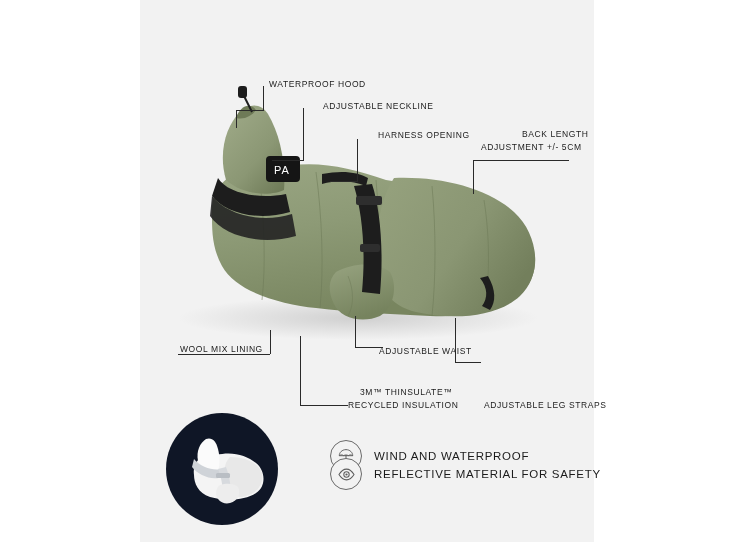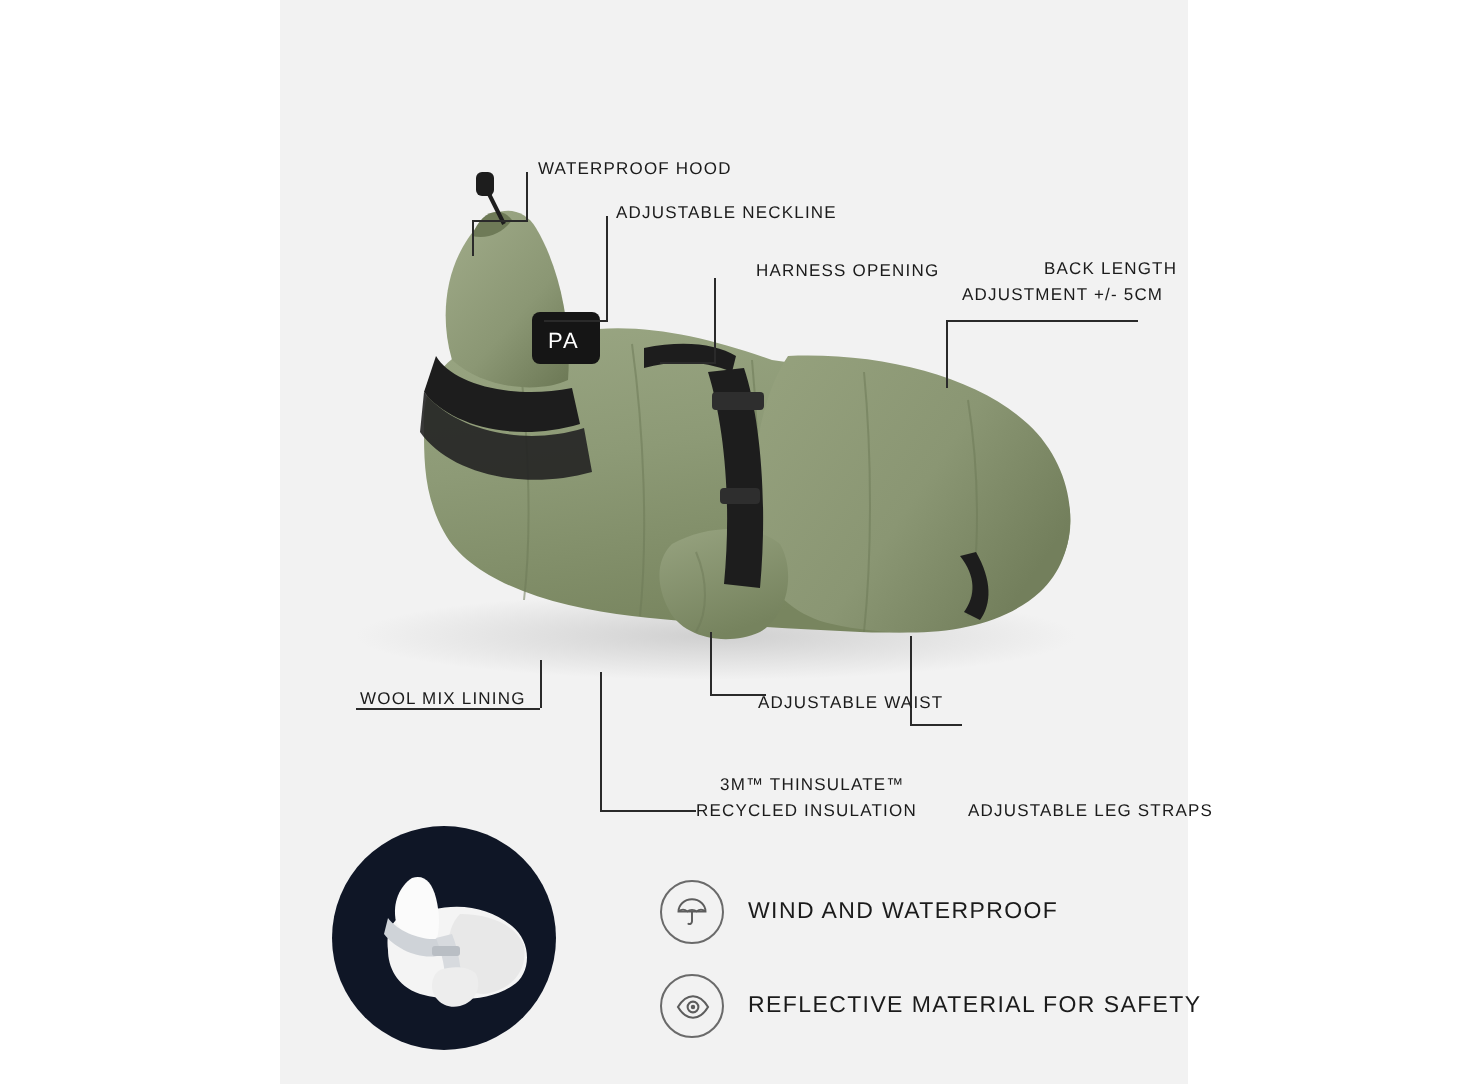--- a/index.html
+++ b/index.html
@@ -222,21 +222,21 @@
   <div class="line v" style="left:355px; top:316px; height:31px;"></div>
 
   <div class="line h" style="left:455px; top:362px; width:26px;"></div>
   <div class="line v" style="left:455px; top:318px; height:44px;"></div>
 
   <div class="line h" style="left:300px; top:405px; width:48px;"></div>
   <div class="line v" style="left:300px; top:336px; height:69px;"></div>
 
   <div class="label" style="left:269px; top:79px;text-align:right;">WATERPROOF HOOD</div>
 
-  <div class="label" style="left:308px; top:101px;text-align:center;">ADJUSTABLE NECKLINE</div>
+  <div class="label" style="left:323px; top:101px;text-align:center;">ADJUSTABLE NECKLINE</div>
 
   <div class="label" style="left:362px; top:130px;padding-left:16px;">HARNESS OPENING</div>
 
   <div class="label" style="left:496px; top:129px;padding-left:26px;">BACK LENGTH</div>
   <div class="label" style="left:481px; top:142px;">ADJUSTMENT +/- 5CM</div>
 
   <div class="label" style="left:180px; top:344px;">WOOL MIX LINING</div>
 
   <div class="label" style="left:379px; top:346px;">ADJUSTABLE WAIST</div>
 
@@ -267,21 +267,21 @@
     <div class="feature-icon">
       <svg width="18" height="18" viewBox="0 0 24 24">
         <path d="M12 3.5 C6.8 3.5 3 7.4 3 11.6 H21 C21 7.4 17.2 3.5 12 3.5 Z" fill="none" stroke="#5d5d5d" stroke-width="1.3"></path>
         <path d="M3 11.6 C5 10, 7 10, 9 11.6 C10.2 10.2, 13.8 10.2, 15 11.6 C17 10, 19 10, 21 11.6" fill="none" stroke="#5d5d5d" stroke-width="1.1"></path>
         <path d="M12 11.6 V18.2 C12 19.6, 10.8 20.4, 9.6 19.9" fill="none" stroke="#5d5d5d" stroke-width="1.3" stroke-linecap="round"></path>
       </svg>
     </div>
     <div class="feature-text">WIND AND WATERPROOF</div>
   </div>
 
-  <div class="feature-row" style="left:330px; top:487px;">
+  <div class="feature-row" style="left:330px; top:458px;">
     <div class="feature-icon">
       <svg width="19" height="19" viewBox="0 0 24 24">
         <path d="M2.5 12 C5.5 7, 9 5.2, 12 5.2 C15 5.2, 18.5 7, 21.5 12 C18.5 17, 15 18.8, 12 18.8 C9 18.8, 5.5 17, 2.5 12 Z" fill="none" stroke="#5d5d5d" stroke-width="1.3"></path>
         <circle cx="12" cy="12" r="3.4" fill="none" stroke="#5d5d5d" stroke-width="1.3"></circle>
         <circle cx="12" cy="12" r="1.4" fill="#5d5d5d"></circle>
       </svg>
     </div>
     <div class="feature-text">REFLECTIVE MATERIAL FOR SAFETY</div>
   </div>
 

